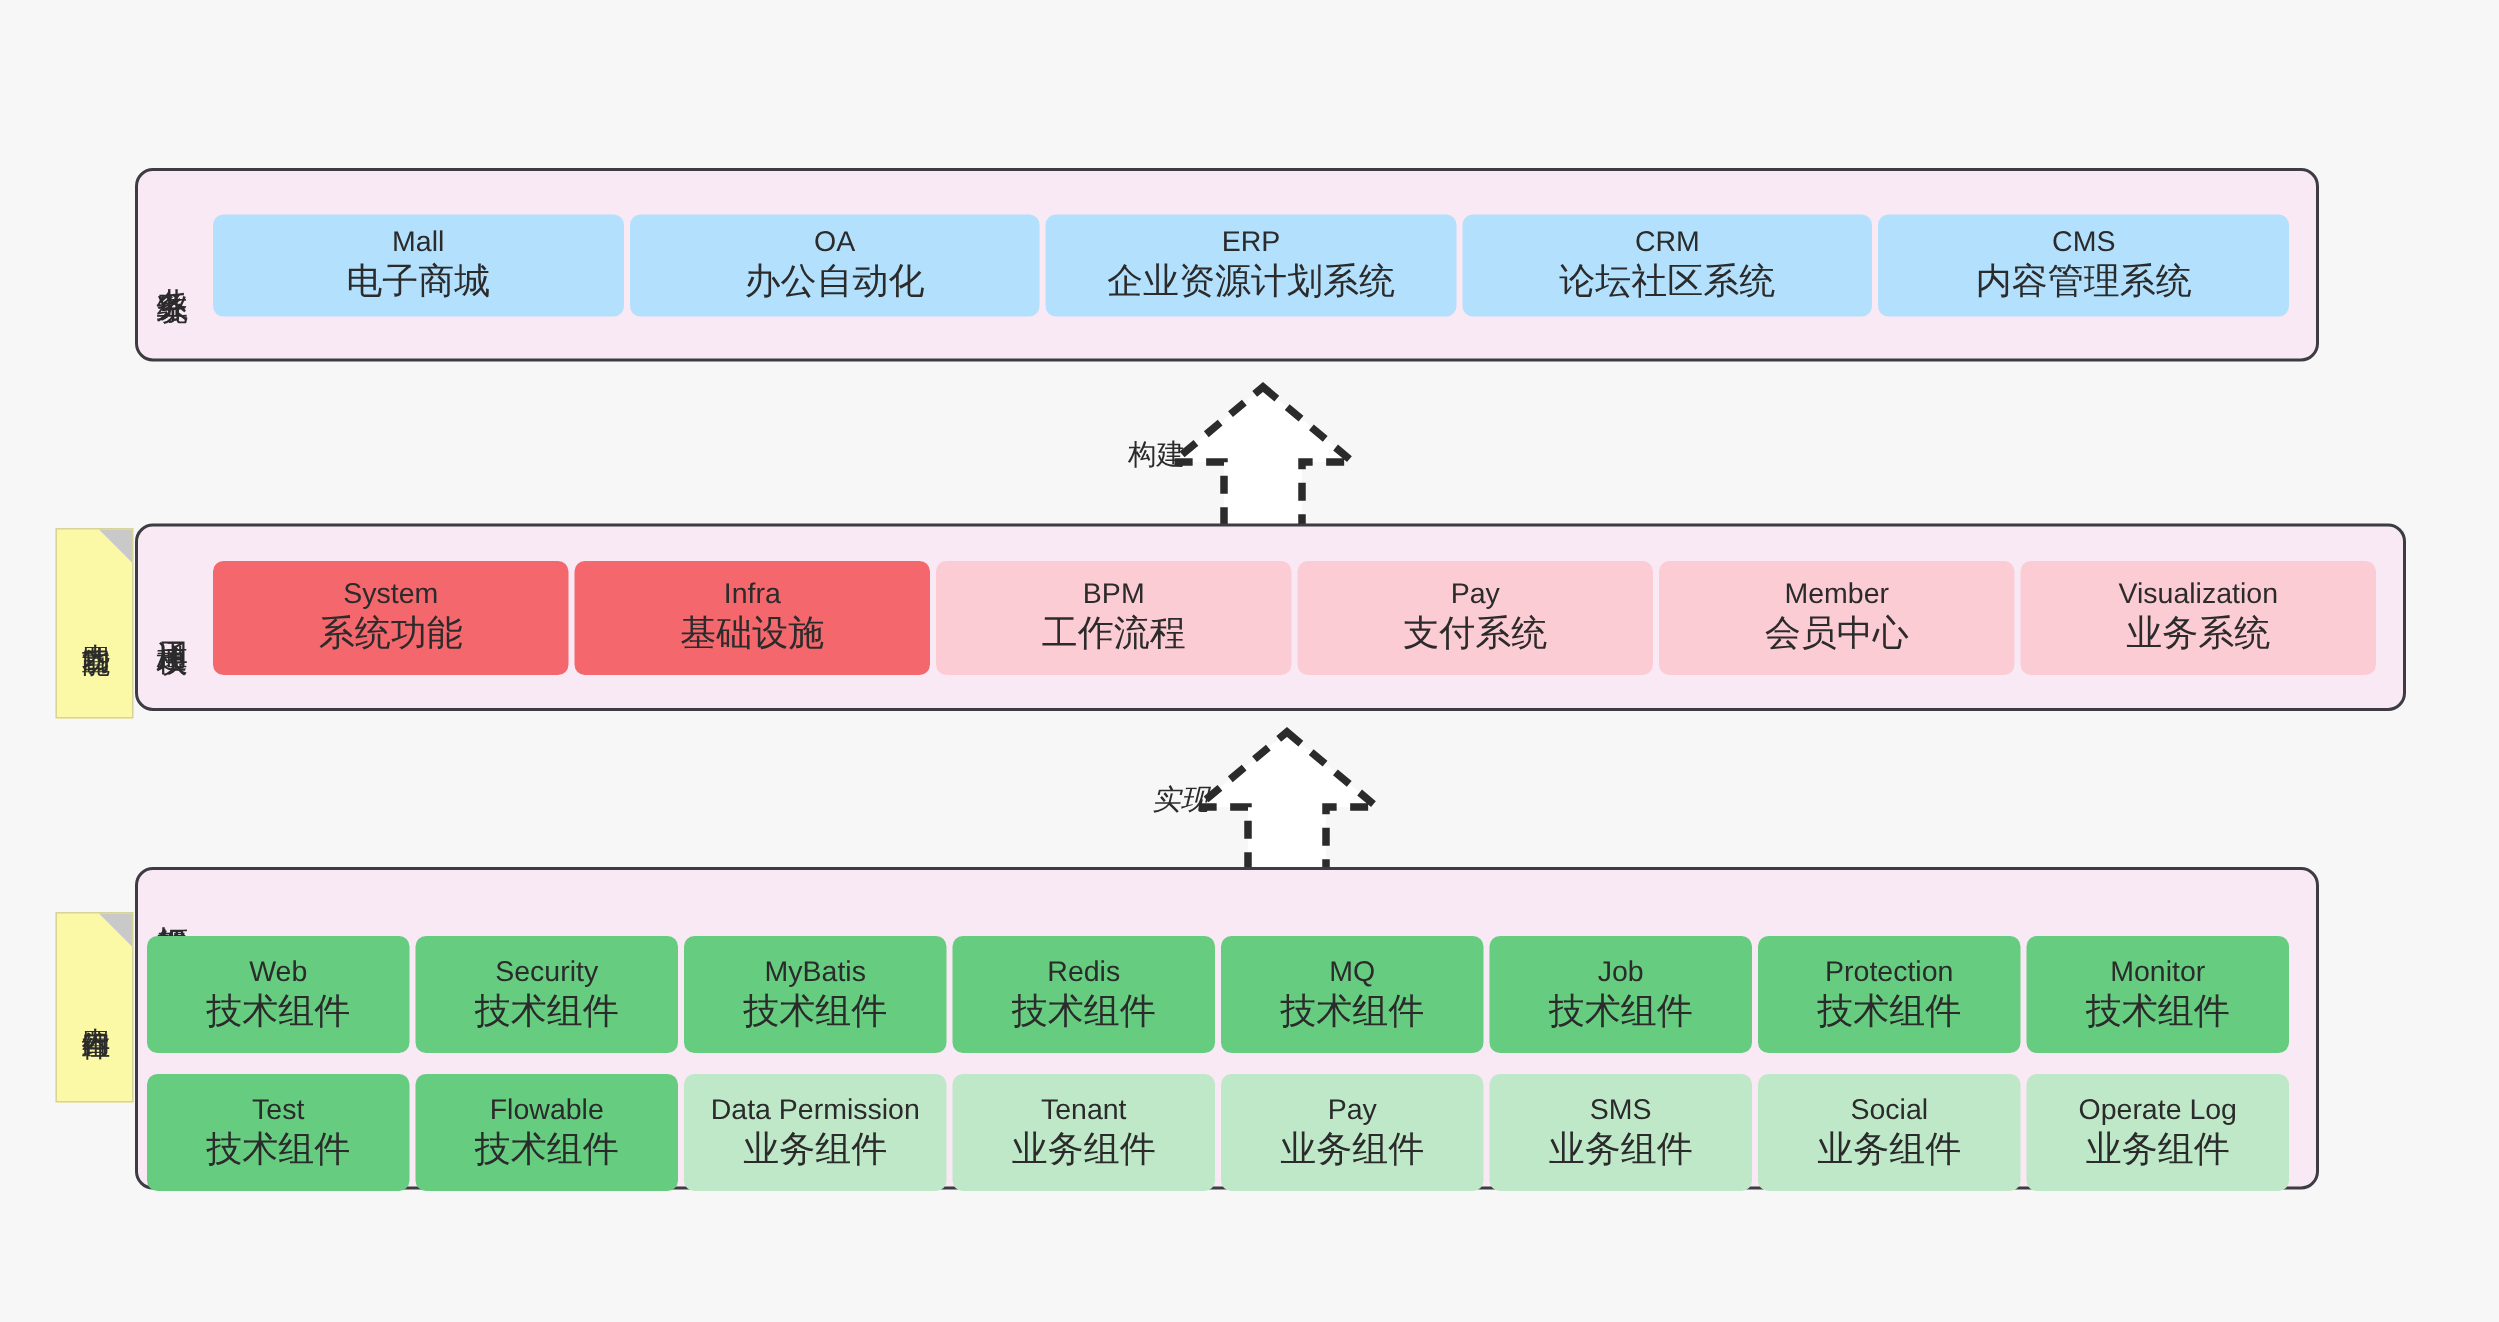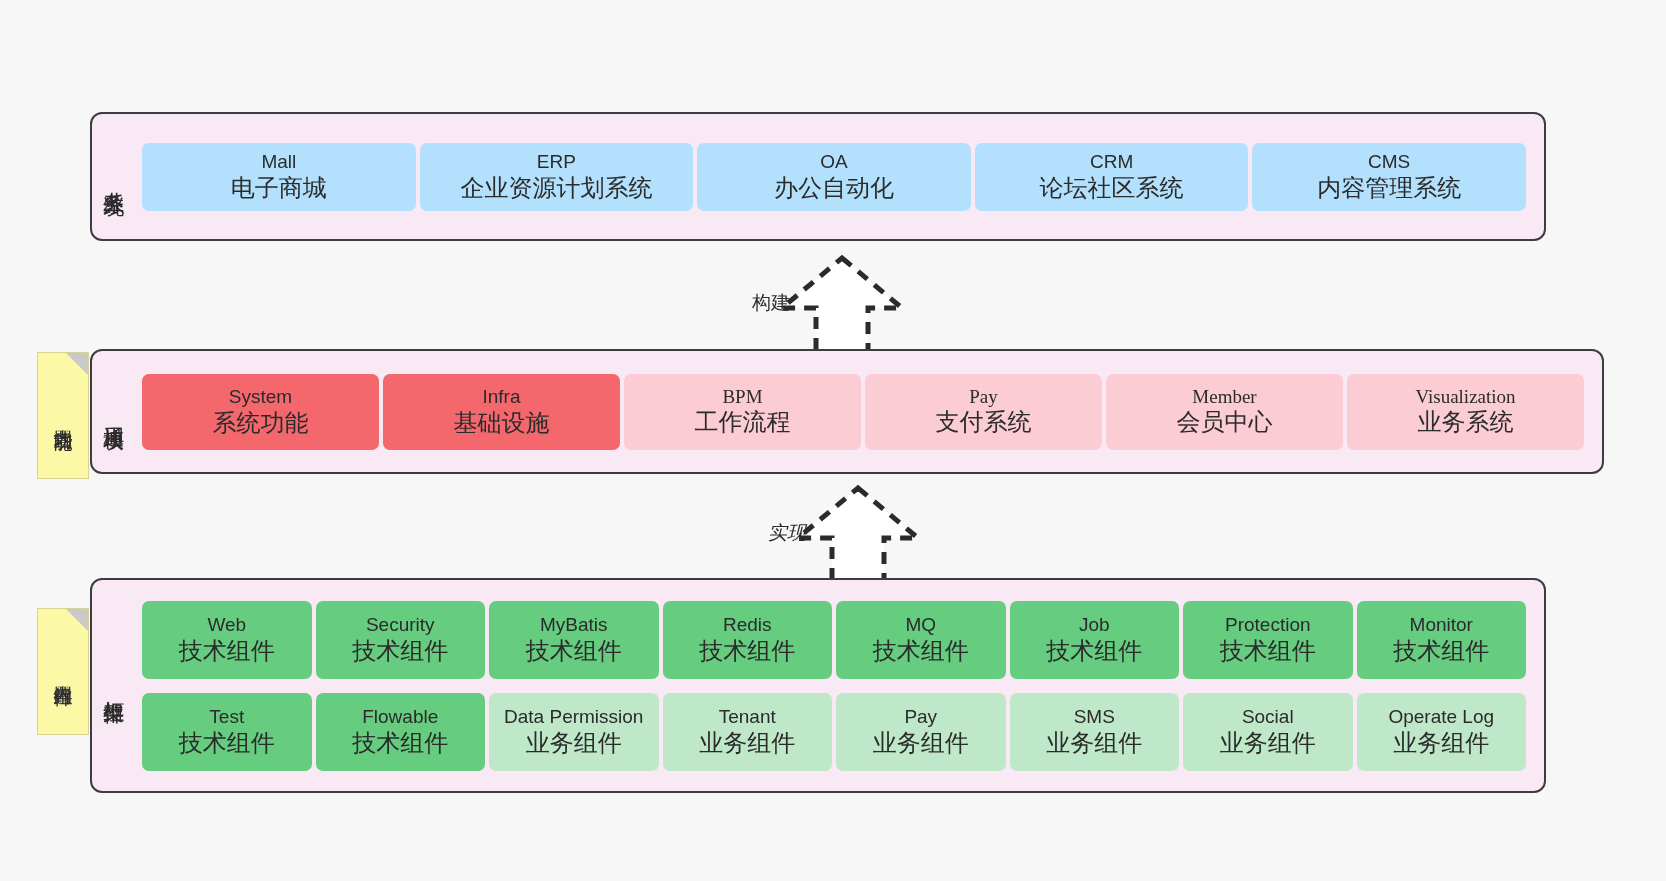--- a/index.html
+++ b/index.html
@@ -79,28 +79,28 @@
     color: #2b2b2b;
   }
   .card .cn {
     font-size: 24px;
     color: #2b2b2b;
   }
 
   
   .c-blue        { background: #b3e0fc; }
   .c-red         { background: #f3676d; }
-  .c-pink        { background: #fcccd5; font-family: Liberation Serif, serif; }
+  .c-pink        { background: #fcccd5; }
   .c-green       { background: #66cc7f; }
   .c-green-light { background: #bfe8c8; }
 
   
   #layer-business { left: 90px;  top: 112px; width: 1456px; height: 129px; }
   #layer-common   { left: 90px;  top: 349px; width: 1514px; height: 125px; }
-  #layer-frame    { left: 90px;  top: 578px; width: 1456px; height: 215px; }
+  #layer-frame    { left: 90px;  top: 578px; width: 1456px; height: 215px; flex-direction: column; }
 
   #layer-business .card { height: 68px; }
   #layer-common  .card  { height: 76px; }
   #layer-frame   .card  { height: 78px; }
 
   
   .note {
     position: absolute;
     width: 52px;
     background: #fbf8a6;
@@ -158,26 +158,26 @@
 
   <div class="layer" id="layer-business">
     <div class="layer-title">业务系统</div>
     <div class="layer-body">
       <div class="row">
         <div class="card c-blue">
           <span class="en">Mall</span>
           <span class="cn">电子商城</span>
         </div>
         <div class="card c-blue">
+          <span class="en">OA</span>
+          <span class="cn">办公自动化</span>
+        </div>
+        <div class="card c-blue">
           <span class="en">ERP</span>
           <span class="cn">企业资源计划系统</span>
-        </div>
-        <div class="card c-blue">
-          <span class="en">OA</span>
-          <span class="cn">办公自动化</span>
         </div>
         <div class="card c-blue">
           <span class="en">CRM</span>
           <span class="cn">论坛社区系统</span>
         </div>
         <div class="card c-blue">
           <span class="en">CMS</span>
           <span class="cn">内容管理系统</span>
         </div>
       </div>

